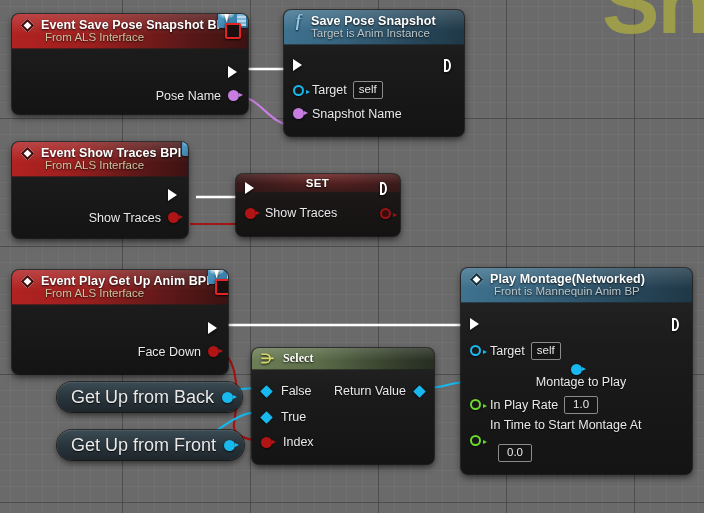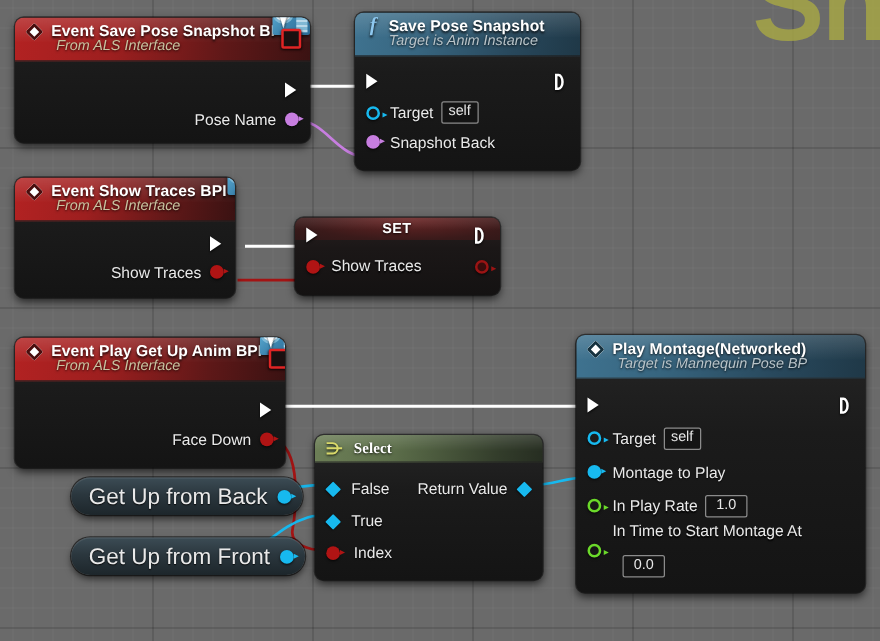--- a/index.html
+++ b/index.html
@@ -74,21 +74,21 @@
     border-bottom:none;
     padding:3px 10px 3px 9px;
   }
   .titlerow{display:flex;align-items:center;gap:7px;}
   .title{
     font-size:12.5px;font-weight:bold;color:#fff;
     text-shadow:0 1px 2px rgba(0,0,0,.85);
     white-space:nowrap;letter-spacing:.1px;
   }
   .subtitle{
-    font-size:11.5px;font-style:italic;color:#c9c3a0;
+    font-size:11.5px;color:#c9c3a0;
     text-shadow:0 1px 2px rgba(0,0,0,.8);
     margin-left:24px;margin-top:-1px;white-space:nowrap;
   }
   .subtitle.blue{color:#b9c4c9;}
   .set-title{
     font-size:11.5px;font-weight:bold;color:#fff;text-align:center;
     text-shadow:0 1px 2px rgba(0,0,0,.85);letter-spacing:.4px;
   }
   .body{position:relative;padding:6px 0 8px 0;}
 
@@ -321,21 +321,21 @@
           <span class="spacer"></span>
           <span class="exec hollow c-exec"></span>
         </div>
         <div class="pin-row" style="min-height:26px;">
           <span class="dot hollow arrow c-obj"></span>
           <span class="pin-label" style="margin-left:8px;">Target</span>
           <span class="pill">self</span>
         </div>
         <div class="pin-row">
           <span class="dot solid arrow c-name"></span>
-          <span class="pin-label" style="margin-left:8px;">Snapshot Back</span>
+          <span class="pin-label" style="margin-left:8px;">Snapshot Name</span>
         </div>
       </div>
     </div>
   </div>
 
   <div class="node" style="left:12px;top:142px;width:176px;">
     <div class="node-inner">
       <div class="hdr event">
         <div class="titlerow">
           <span class="ev-diamond"></span>
@@ -449,34 +449,34 @@
     </div>
   </div>
 
   <div class="node" style="left:461px;top:268px;width:231px;">
     <div class="node-inner">
       <div class="hdr func">
         <div class="titlerow">
           <span class="ev-diamond mont"></span>
           <span class="title">Play Montage(Networked)</span>
         </div>
-        <div class="subtitle blue">Target is Mannequin Pose BP</div>
+        <div class="subtitle blue">Front is Mannequin Anim BP</div>
       </div>
       <div class="body" style="padding-top:8px;padding-bottom:12px;">
         <div class="pin-row" style="min-height:26px;">
           <span class="exec c-exec"></span>
           <span class="spacer"></span>
           <span class="exec hollow c-exec"></span>
         </div>
         <div class="pin-row" style="min-height:27px;">
           <span class="dot hollow arrow c-obj"></span>
           <span class="pin-label" style="margin-left:9px;">Target</span>
           <span class="pill">self</span>
         </div>
-        <div class="pin-row" style="min-height:27px;">
+        <div class="pin-row" style="min-height:27px;flex-direction:column;">
           <span class="dot solid arrow c-obj"></span>
           <span class="pin-label" style="margin-left:9px;">Montage to Play</span>
         </div>
         <div class="pin-row" style="min-height:27px;">
           <span class="dot hollow arrow c-float"></span>
           <span class="pin-label" style="margin-left:9px;">In Play Rate</span>
           <span class="pill num">1.0</span>
         </div>
         <div class="pin-row" style="min-height:40px;align-items:center;">
           <span class="dot hollow arrow c-float"></span>

